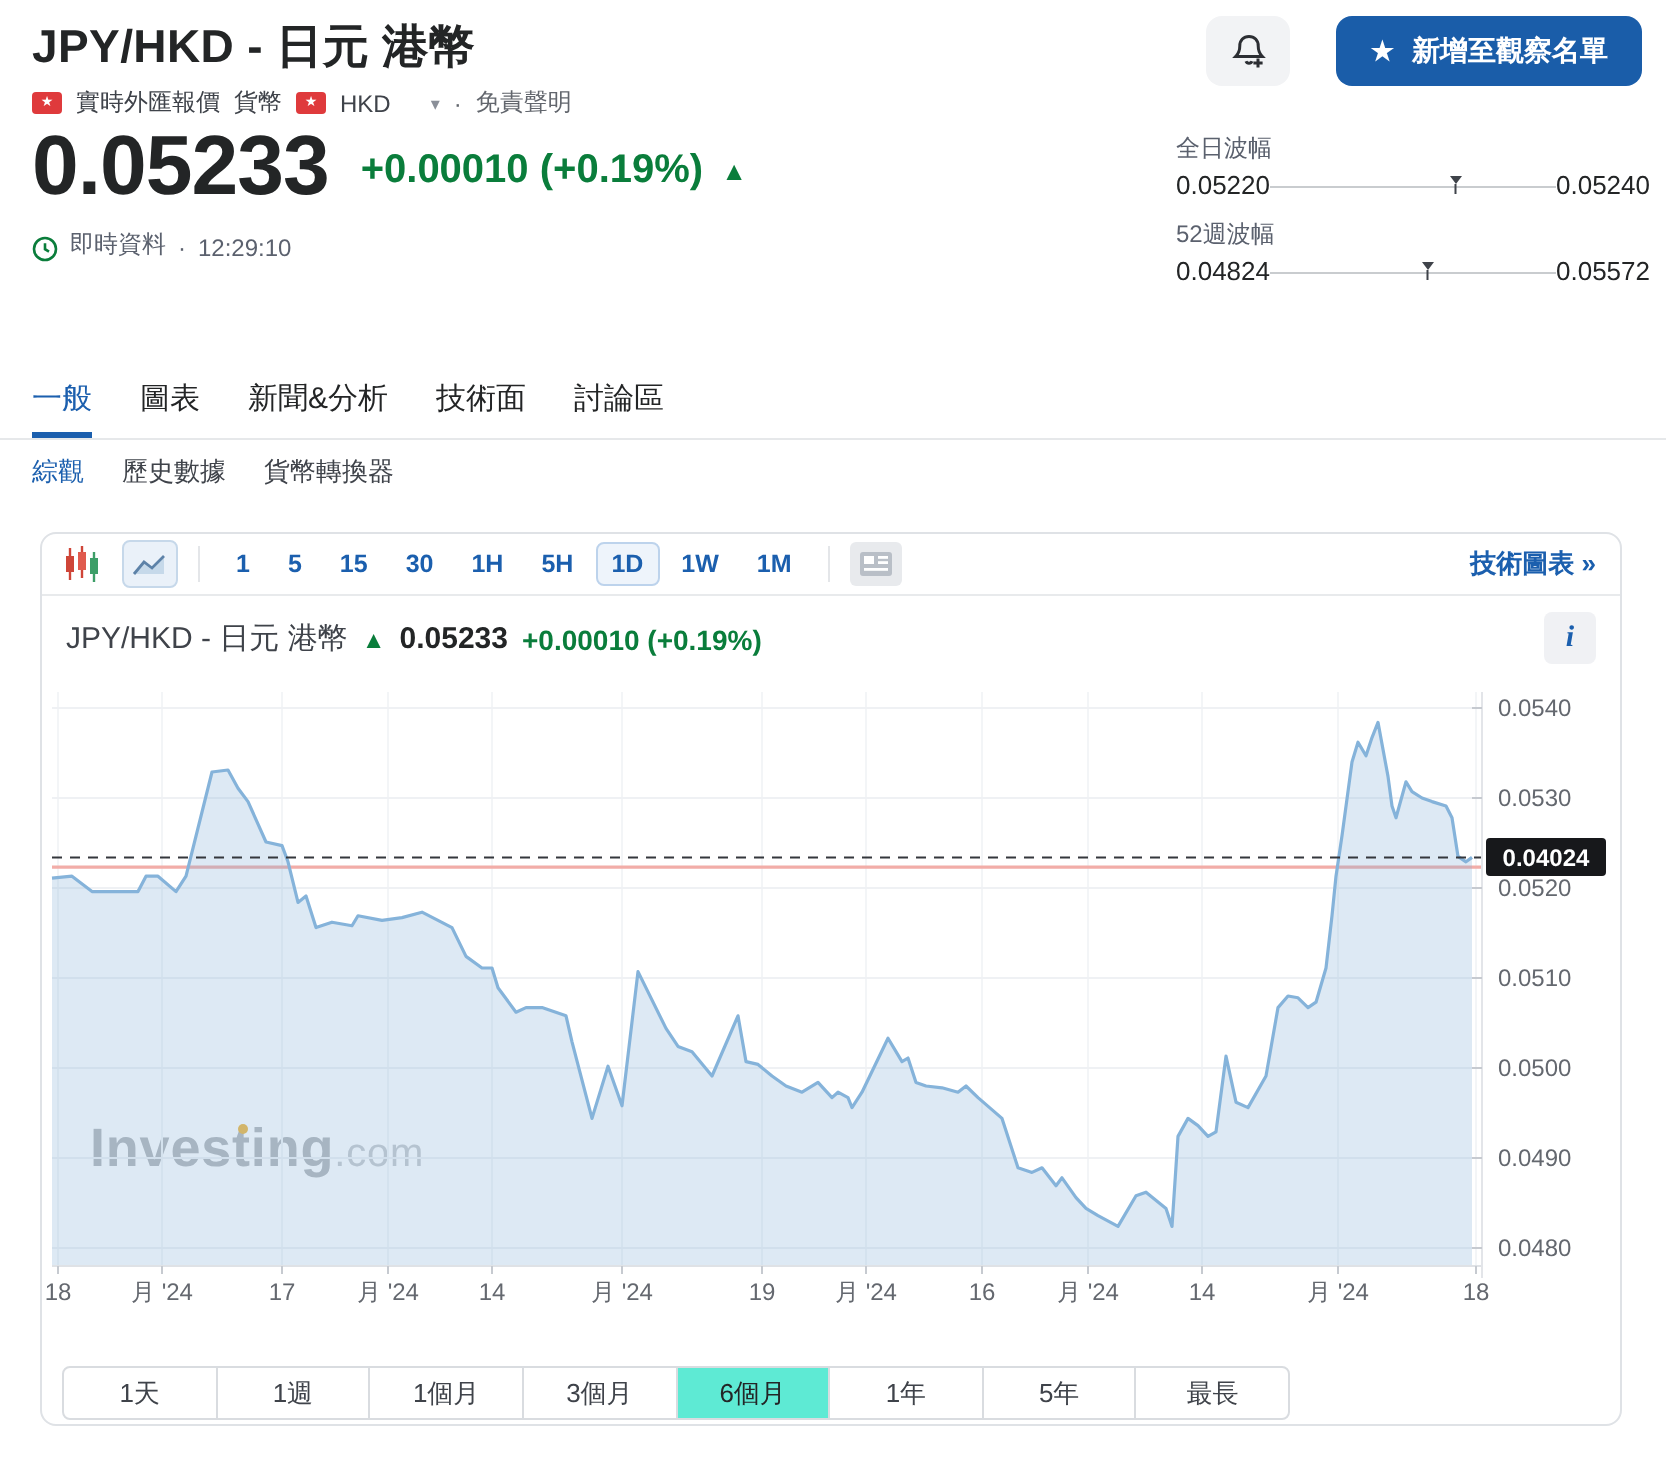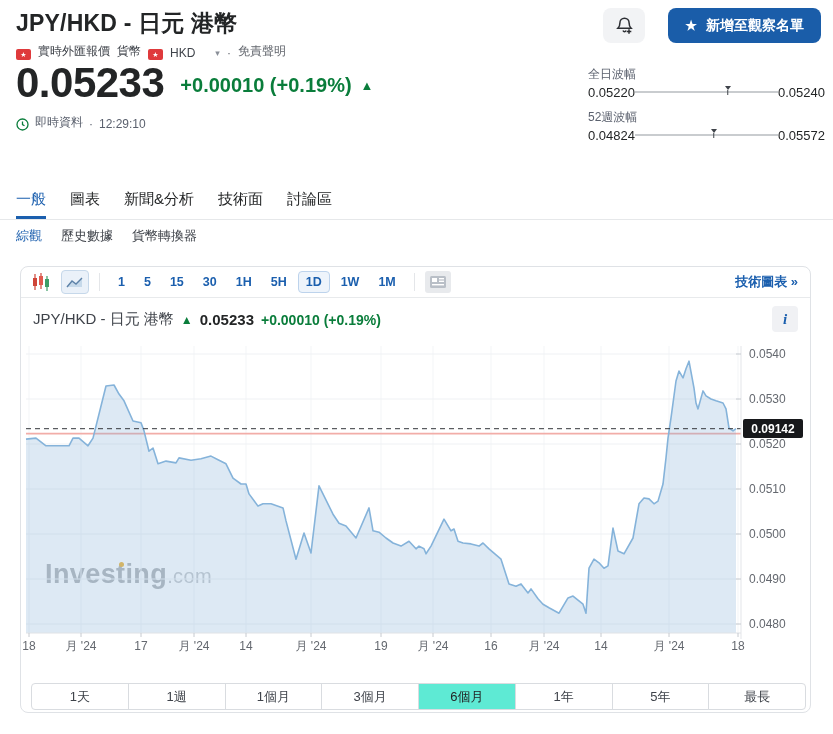--- a/index.html
+++ b/index.html
@@ -14,39 +14,39 @@
 
   
   .page-header{position:absolute;top:8px;left:16px;right:12px;display:flex;justify-content:space-between;align-items:flex-start}
   .page-header h1{font-size:23px;font-weight:700;letter-spacing:.2px}
   .header-actions{display:flex;gap:23px;align-items:center}
   .bell-btn{width:42px;height:35px;border:none;background:#f2f3f5;border-radius:8px;display:flex;align-items:center;justify-content:center;cursor:pointer}
   .watch-btn{height:35px;padding:0 17px;background:#1a5da9;color:#fff;border:none;border-radius:8px;font-size:14px;font-weight:700;display:flex;gap:9px;align-items:center;cursor:pointer}
   .watch-btn .star{font-size:13px}
 
   
-  .meta{position:absolute;top:43px;left:16px;display:flex;align-items:flex-end;gap:7px;font-size:12px;color:#3f434a}
+  .meta{position:absolute;top:43px;left:16px;display:flex;align-items:center;gap:7px;font-size:12px;color:#3f434a}
   .flag{width:15px;height:11px;border-radius:2px;background:#df3a3c;color:#fff;font-size:7px;line-height:11px;text-align:center;display:inline-block}
   .ccy{display:flex;gap:20px;align-items:center;cursor:pointer}
   .caret{color:#8a8f98;font-size:9px}
   .sep,.disclaimer{color:#62666d}
 
   
   .quote{position:absolute;top:60px;left:16px}
   .quote-main{display:flex;align-items:flex-end;gap:16px}
   .price{font-size:42px;font-weight:700;line-height:1.08;letter-spacing:-.5px}
   .change{font-size:20px;font-weight:700;color:var(--green);padding-bottom:8px;display:flex;gap:9px;align-items:center}
   .change .arr{font-size:13px}
   .rt-row{margin-top:9px;display:flex;gap:6px;align-items:flex-end;font-size:12px;color:var(--gray)}
 
   
   .ranges{position:absolute;left:588px;top:66px;width:237px;font-size:13px}
   .range{margin-bottom:9px}
   .range-label{font-size:12px;color:var(--gray);margin-bottom:2px}
-  .range-row{display:flex;gap:0;color:var(--dark)}
+  .range-row{display:flex;align-items:center;gap:0;color:var(--dark)}
   .rbar{flex:1;position:relative;height:12px}
   .rbar .track{position:absolute;top:6px;left:0;right:0;height:1.5px;background:#c9cccf}
   .marker{position:absolute;top:0;width:8px;height:12px;transform:translateX(-50%)}
   .marker::before{content:"";position:absolute;left:50%;top:1px;transform:translateX(-50%);border-left:3.5px solid transparent;border-right:3.5px solid transparent;border-top:4.5px solid #3f434a}
   .marker::after{content:"";position:absolute;left:50%;top:5px;transform:translateX(-50%);width:1.5px;height:5px;background:#3f434a}
 
   
   .tabs{position:absolute;top:183px;left:0;right:0;padding:0 16px;display:flex;gap:24px;border-bottom:1px solid #e6e8ea;align-items:flex-end}
   .tab{font-size:15px;font-weight:400;padding:7px 0;border-bottom:3px solid transparent;cursor:pointer;color:var(--dark)}
   .tab.active{color:var(--blue);border-color:var(--blue)}
@@ -75,21 +75,21 @@
 
   .watermark{position:absolute;left:24px;top:292px;z-index:0;font-size:27px;font-weight:700;color:#b4b7ba;letter-spacing:.4px}
   .wm-name{position:relative}
   .wm-name::after{content:"";position:absolute;left:74px;top:2.5px;width:5px;height:5px;border-radius:50%;background:#f0b840}
   .wm-tld{font-weight:400;color:#c8cbce;font-size:20px}
 
   .plot{position:absolute;left:0;top:79px;z-index:1}
   .plot text{font-size:12px;fill:#64686f}
   .badge{position:absolute;left:722px;width:60px;height:19px;background:#17181b;color:#fff;font-size:12px;font-weight:700;display:flex;align-items:center;justify-content:center;z-index:2;border-radius:2px}
 
-  .range-buttons{position:absolute;left:10px;top:416px;width:775px;display:flex}
+  .range-buttons{position:absolute;left:10px;top:416px;width:614px;display:flex}
   .rbtn{flex:1;height:27px;line-height:25px;text-align:center;font-size:13px;color:#3f434a;border:1px solid #d9dce0;margin-left:-1px;background:#fff;cursor:pointer}
   .rbtn:first-child{margin-left:0;border-radius:4px 0 0 4px}
   .rbtn:last-child{border-radius:0 4px 4px 0}
   .rbtn.active{background:#5eead4;color:var(--dark)}
 </style>
 </head>
 <body>
 
 <div class="page">
 
@@ -305,21 +305,21 @@
           <text x="523" y="304" text-anchor="middle">月 '24</text>
           <line x1="580" y1="287" x2="580" y2="291" stroke="#c6cad0" stroke-width="1"></line>
           <text x="580" y="304" text-anchor="middle">14</text>
           <line x1="648" y1="287" x2="648" y2="291" stroke="#c6cad0" stroke-width="1"></line>
           <text x="648" y="304" text-anchor="middle">月 '24</text>
           <line x1="717" y1="287" x2="717" y2="291" stroke="#c6cad0" stroke-width="1"></line>
           <text x="717" y="304" text-anchor="middle">18</text>
         </g>
       </svg>
 
-    <div class="badge" style="top: 152px;">0.09142</div>
+    <div class="badge" style="top: 152px;">0.04024</div>
 
     <div class="range-buttons">
         <div class="rbtn">1天</div>
         <div class="rbtn">1週</div>
         <div class="rbtn">1個月</div>
         <div class="rbtn">3個月</div>
         <div class="rbtn active">6個月</div>
         <div class="rbtn">1年</div>
         <div class="rbtn">5年</div>
         <div class="rbtn">最長</div>

